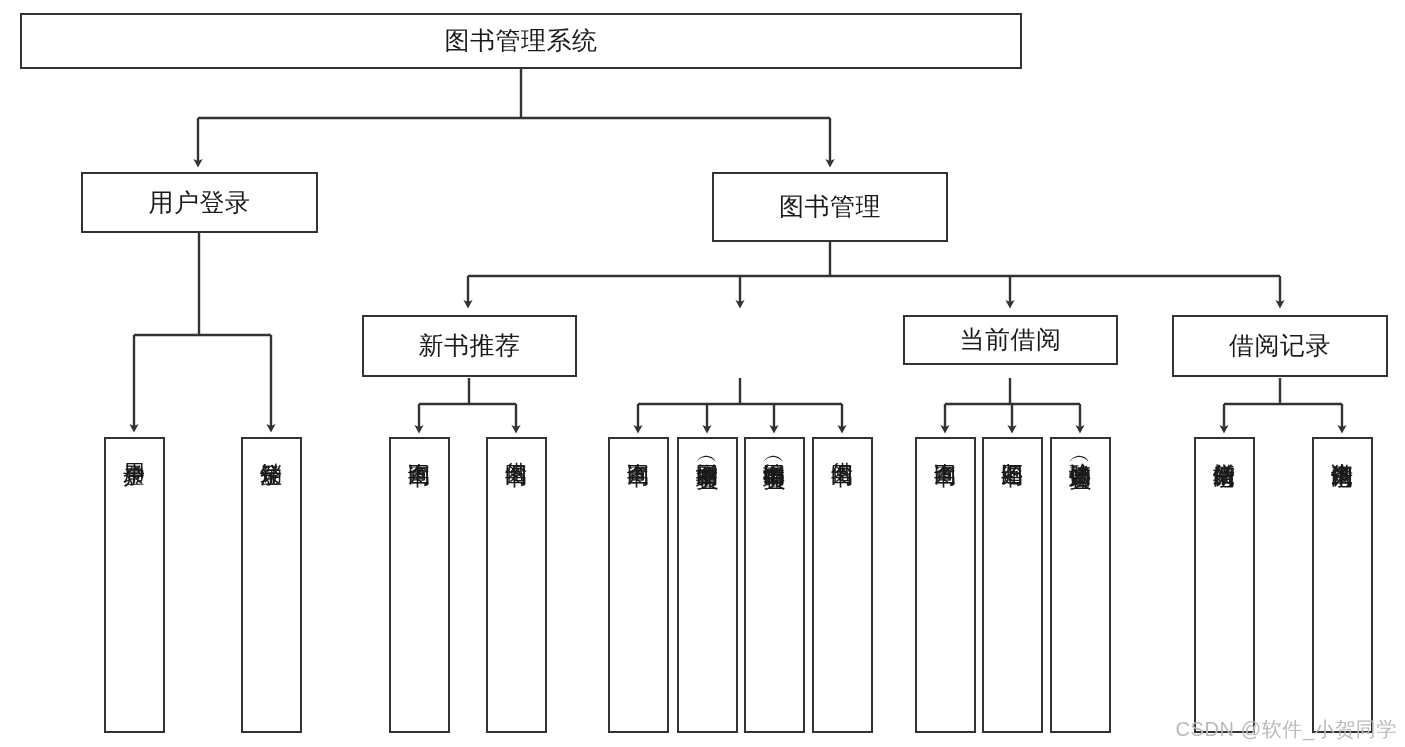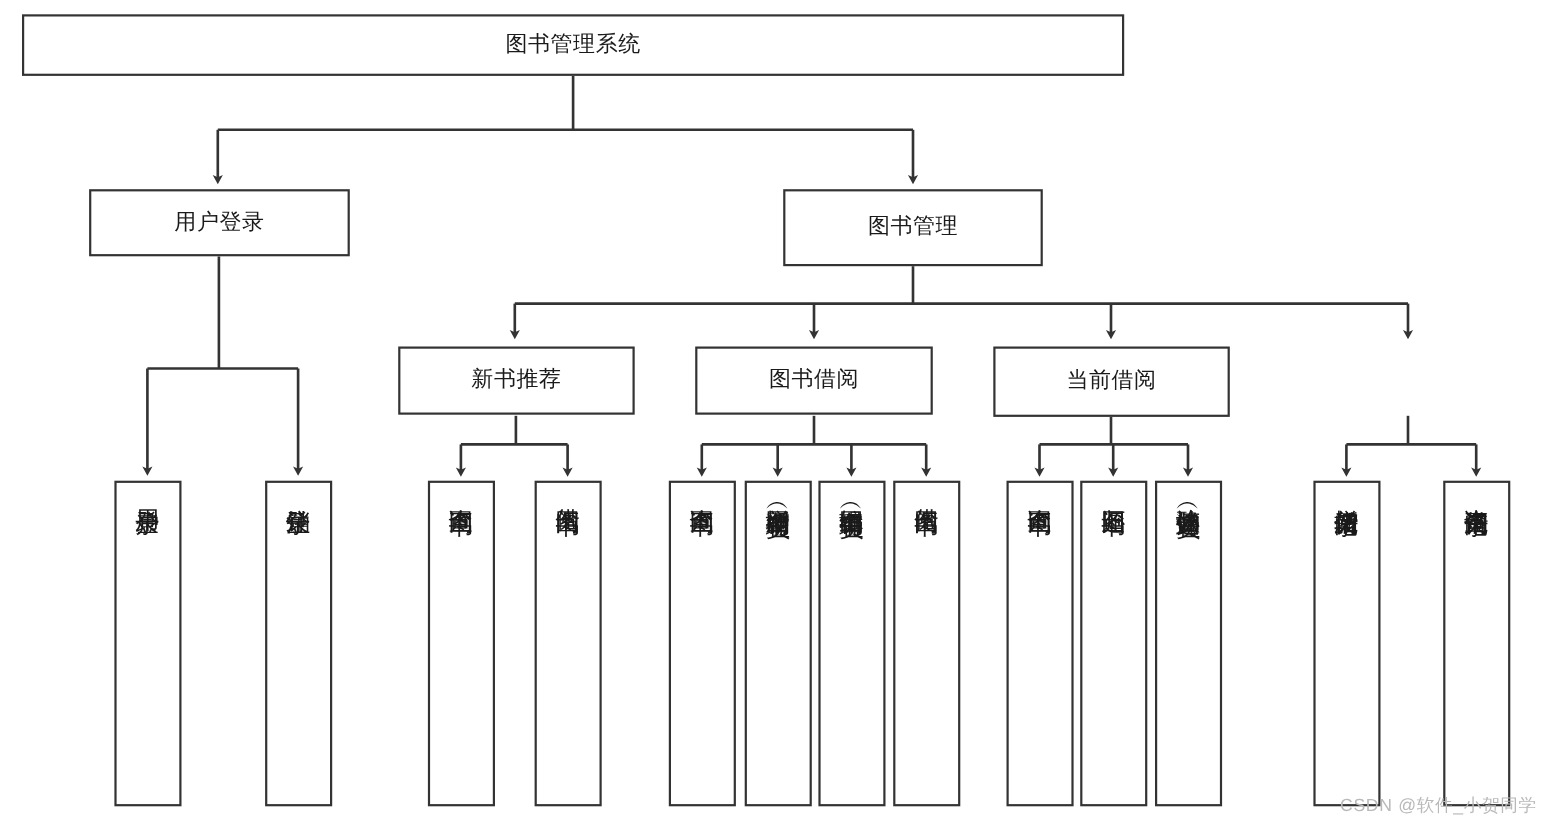--- a/index.html
+++ b/index.html
@@ -35,41 +35,41 @@
     color: #1a1a1a;
     z-index: 2;
   }
   .node .lbl {
     display: block;
     text-align: center;
     line-height: 1.18;
     letter-spacing: 0.5px;
   }
   .node.horizontal .lbl {
-    font-size: 20px;
+    font-size: 25px;
     white-space: nowrap;
   }
   .node.vertical {
     align-items: flex-start;
     padding-top: 6px;
   }
   .node.vertical .lbl {
     writing-mode: vertical-rl;
     text-orientation: upright;
     font-size: 22px;
     line-height: 1.05;
     letter-spacing: 1px;
     height: auto;
     max-height: 100%;
   }
   .watermark {
     position: absolute;
     right: 8px;
     bottom: 4px;
-    font-size: 16px;
+    font-size: 20px;
     color: #b9b9b9;
     letter-spacing: 0.6px;
     z-index: 5;
     white-space: nowrap;
   }
 </style>
 </head>
 <body>
 
 <div id="canvas">
@@ -131,25 +131,25 @@
   <div class="node horizontal" style="left:81px; top:172px; width:237px; height:61px;">
     <span class="lbl">用户登录</span>
   </div>
   <div class="node horizontal" style="left:712px; top:172px; width:236px; height:70px;">
     <span class="lbl">图书管理</span>
   </div>
 
   <div class="node horizontal" style="left:362px; top:315px; width:215px; height:62px;align-items:center;">
     <span class="lbl">新书推荐</span>
   </div>
-  <div class="node horizontal" style="left:632px; top:315px; width:216px; height:62px;">
-    <span class="lbl">图书借阅</span>
+  <div class="node horizontal" style="left:903px; top:315px; width:215px; height:50px;">
+    <span class="lbl">当前借阅</span>
   </div>
-  <div class="node horizontal" style="left:903px; top:315px; width:215px; height:64px;">
-    <span class="lbl">当前借阅</span>
+  <div class="node horizontal" style="left:1172px; top:315px; width:216px; height:62px;">
+    <span class="lbl">借阅记录</span>
   </div>
 
   <div class="node vertical" style="left:104px; top:437px; width:61px; height:296px;">
     <span class="lbl">用户登录</span>
   </div>
   <div class="node vertical" style="left:241px; top:437px; width:61px; height:296px;">
     <span class="lbl">注销登录</span>
   </div>
 
   <div class="node vertical" style="left:389px; top:437px; width:61px; height:296px;">

